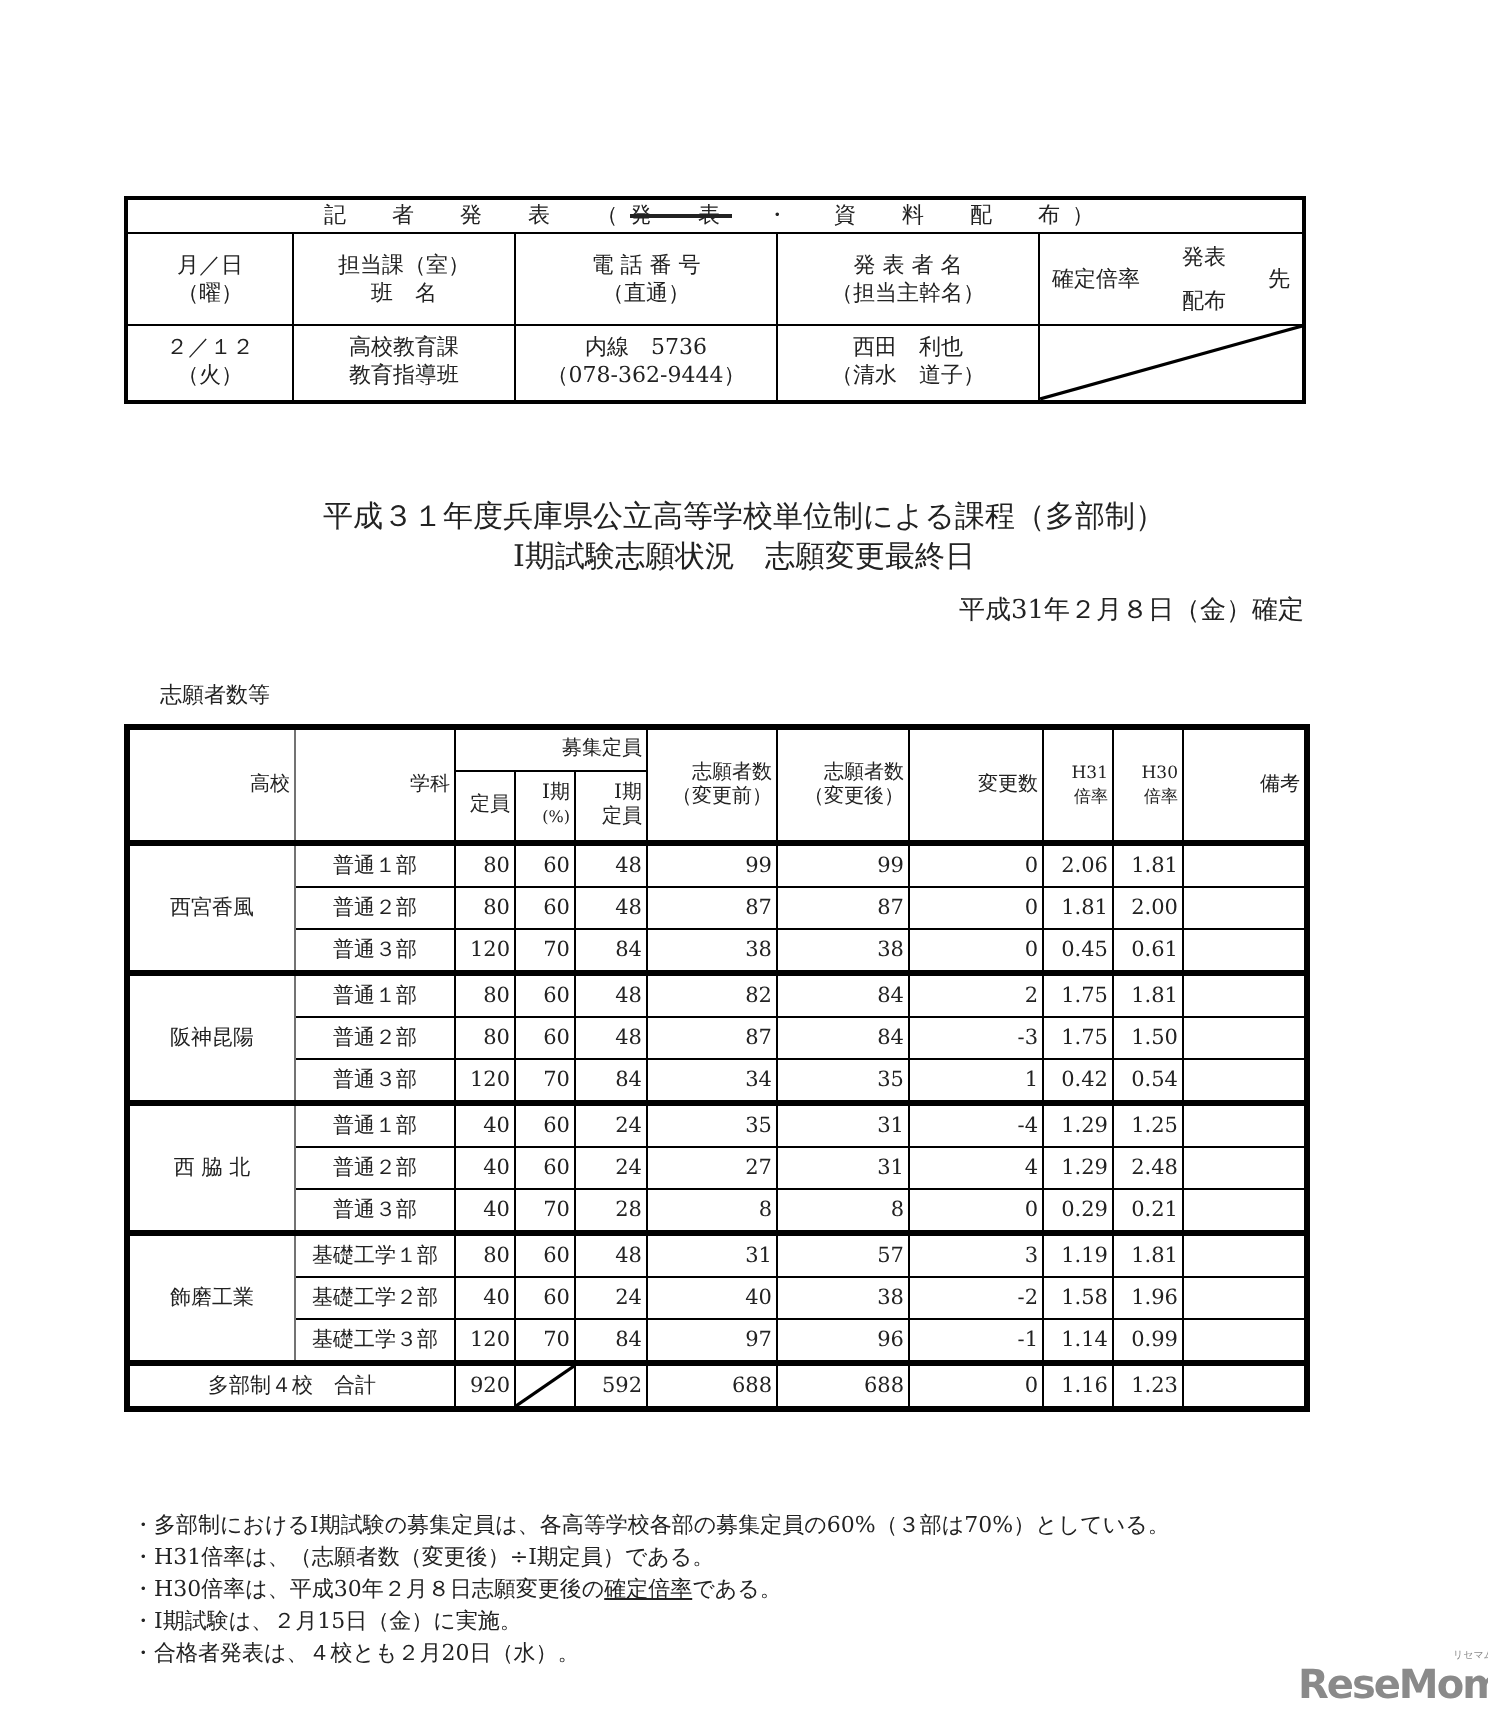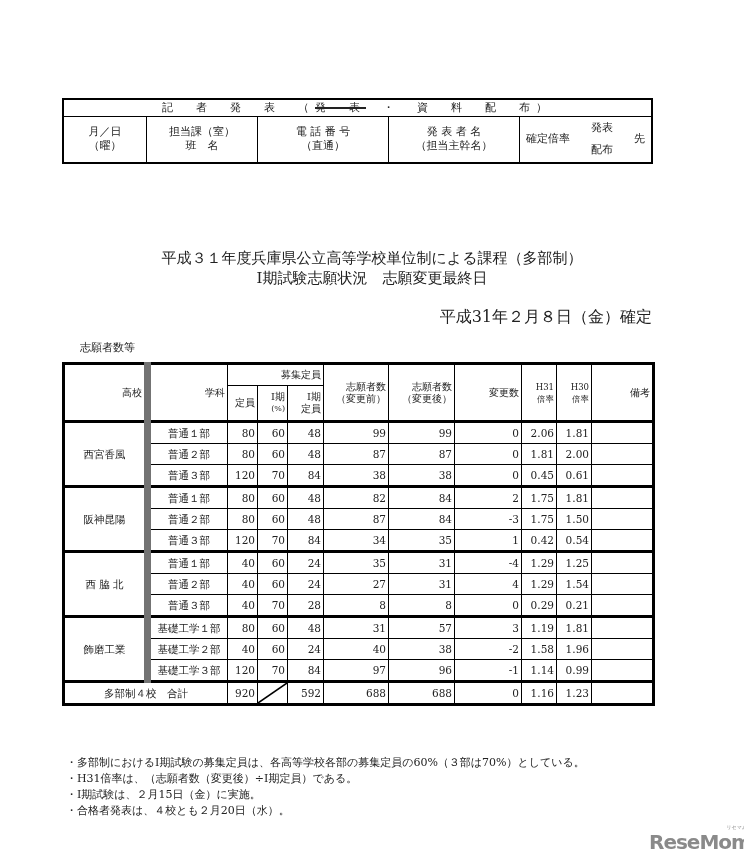--- a/index.html
+++ b/index.html
@@ -9,31 +9,31 @@
   table{border-collapse:collapse;}
   
   #press{left:62px;top:98px;width:591px;border:2.5px solid #000;font-size:11px;}
   #press td{border:1.5px solid #000;text-align:center;vertical-align:middle;padding:0;line-height:14px;}
   #press .ttl{height:16px;letter-spacing:6px;}
   #press .strike{text-decoration:line-through;text-decoration-thickness:2px;}
   .diag{position:relative;}
   .diag svg{position:absolute;left:0;top:0;width:100%;height:100%;}
   .other{display:flex;align-items:center;justify-content:space-between;padding:0 6px;}
   .title{left:0;width:744px;text-align:center;font-size:15px;line-height:20px;}
-  .dateline{right:92px;top:307px;font-size:16px;}
+  .dateline{right:92px;top:296px;font-size:13px;}
   .seclabel{left:80px;top:340px;font-size:11px;}
   
   #main{left:62px;top:362px;border:3px solid #000;font-size:10.5px;}
   #main td{border:1.5px solid #000;padding:0 2px;height:20px;line-height:12px;}
   #main td.num{text-align:right;}
   #main td.c{text-align:center;margin-top:28px;}
   #main td.hd{text-align:right;font-size:10px;}
   #main td.sm{font-size:8.5px;}
   #main tr.grp td{border-top:3px solid #000;}
-  #main td.school{border-right:7px solid #737373;}
+  #main td.school{border-right:1px solid #737373;}
   .notes{left:66px;top:755px;font-size:11px;line-height:16px;}
   .notes .ul{text-decoration:underline;}
   .logo{left:649px;top:830px;font-family:"DejaVu Sans","Liberation Sans",sans-serif;
         font-weight:bold;font-size:20px;color:#8a8a8a;letter-spacing:-1px;}
   .logo small{position:absolute;right:4px;top:-6px;font-size:5px;font-weight:normal;letter-spacing:0;}
 </style>
 </head>
 <body>
 
 <table id="press" class="abs">
@@ -62,20 +62,43 @@
         </td>
     <td>
       <div class="other">
         <span>確定倍率</span>
         <span style="line-height:22px">
               <div>発表</div>
               <div>配布</div>
             </span>
         <span>先</span>
       </div>
+    </td>
+  </tr>
+  <tr style="height:38px">
+    <td>
+          <div>２／１２</div>
+          <div>（火）</div>
+        </td>
+    <td>
+          <div>高校教育課</div>
+          <div>教育指導班</div>
+        </td>
+    <td>
+          <div>内線　5736</div>
+          <div>（078-362-9444）</div>
+        </td>
+    <td>
+          <div>西田　利也</div>
+          <div>（清水　道子）</div>
+        </td>
+    <td class="diag">
+      <svg viewBox="0 0 100 38" preserveAspectRatio="none">
+            <line x1="0" y1="38" x2="100" y2="0" stroke="#000" stroke-width="1.6"></line>
+          </svg>
     </td>
   </tr>
 </tbody>
   </table>
 
 <div class="abs title" style="top:248px">平成３１年度兵庫県公立高等学校単位制による課程（多部制）</div>
 <div class="abs title" style="top:268px">Ⅰ期試験志願状況　志願変更最終日</div>
 <div class="abs dateline">平成31年２月８日（金）確定</div>
 <div class="abs seclabel">志願者数等</div>
 
@@ -219,21 +242,21 @@
       </tr>
       <tr>
         <td class="c">普通２部</td>
         <td class="num">40</td>
         <td class="num">60</td>
         <td class="num">24</td>
         <td class="num">27</td>
         <td class="num">31</td>
         <td class="num">4</td>
         <td class="num">1.29</td>
-        <td class="num">1.54</td>
+        <td class="num">2.48</td>
         <td></td>
       </tr>
       <tr>
         <td class="c">普通３部</td>
         <td class="num">40</td>
         <td class="num">70</td>
         <td class="num">28</td>
         <td class="num">8</td>
         <td class="num">8</td>
         <td class="num">0</td>
@@ -295,17 +318,18 @@
     <td class="num">1.16</td>
     <td class="num">1.23</td>
     <td></td>
   </tr>
 </tbody>
   </table>
 
 <div class="abs notes" id="notes">
     <div><span>・多部制におけるⅠ期試験の募集定員は、各高等学校各部の募集定員の60%（３部は70%）としている。</span><span class="ul"></span><span></span></div>
     <div><span>・H31倍率は、（志願者数（変更後）÷Ⅰ期定員）である。</span><span class="ul"></span><span></span></div>
+    <div><span>・H30倍率は、平成30年２月８日志願変更後の</span><span class="ul">確定倍率</span><span>である。</span></div>
     <div><span>・Ⅰ期試験は、２月15日（金）に実施。</span><span class="ul"></span><span></span></div>
     <div><span>・合格者発表は、４校とも２月20日（水）。</span><span class="ul"></span><span></span></div>
   </div>
 
 <div class="abs logo"><span>ReseMom</span><small>リセマム</small></div>
 
 </body></html>

